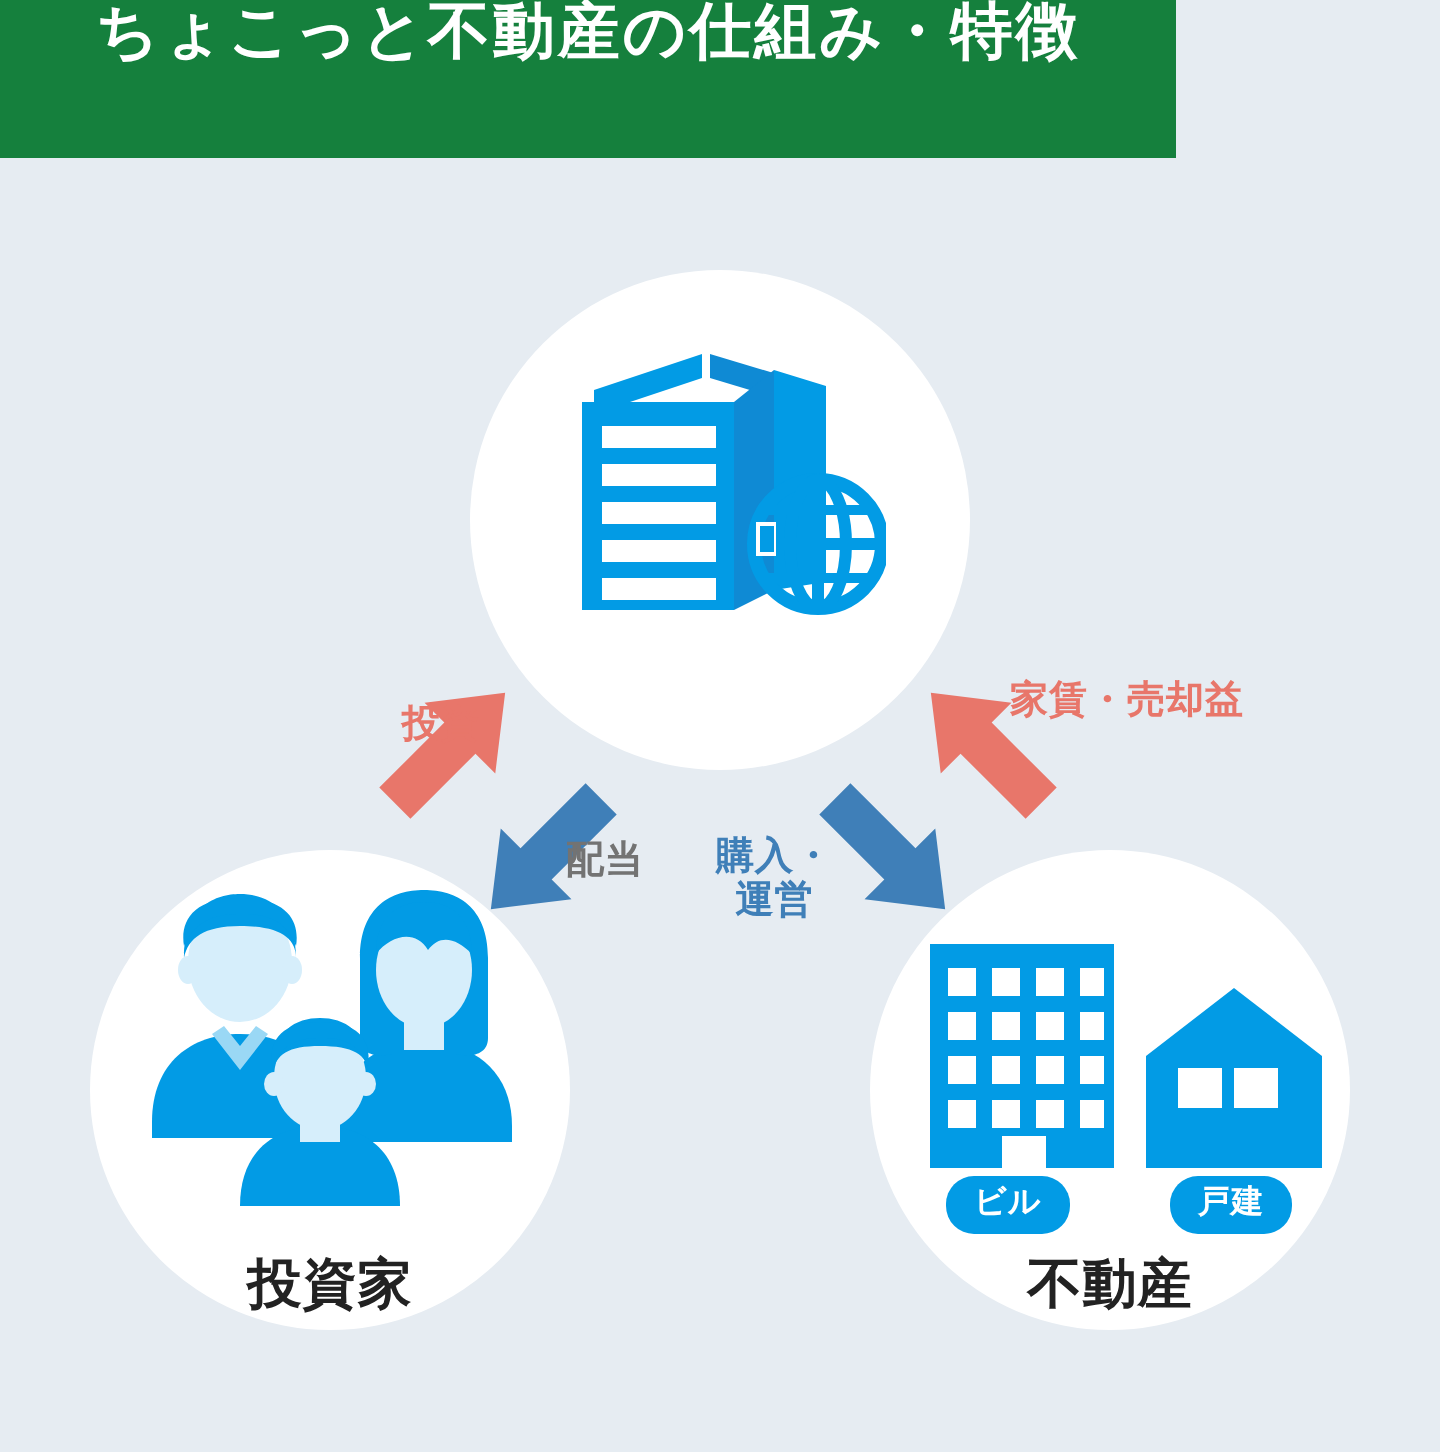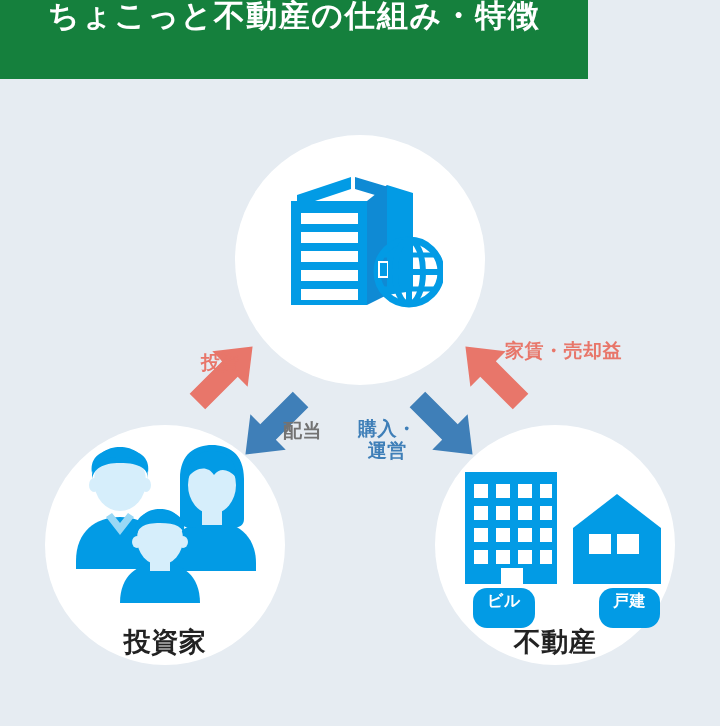--- a/index.html
+++ b/index.html
@@ -131,27 +131,27 @@
   .lbl-purchase span { display: block; }
 
   
   .badge {
     position: absolute;
     background: #029be5;
     color: #ffffff;
     font-size: 16px;
     font-weight: bold;
     border-radius: 14px;
-    padding: 3px 14px 16px 14px;
+    padding: 3px 14px 5px 14px;
     z-index: 6;
     white-space: nowrap;
     letter-spacing: 0.5px;
   }
   .badge-biru { left: 473px; top: 588px; }
-  .badge-kodate { left: 599px; top: 588px; }
+  .badge-kodate { left: 585px; top: 588px; }
 </style>
 </head>
 <body>
 
 <div id="stage">
 
   <div class="header">
     <div class="header-title">ちょこっと不動産の仕組み・特徴</div>
   </div>
 

